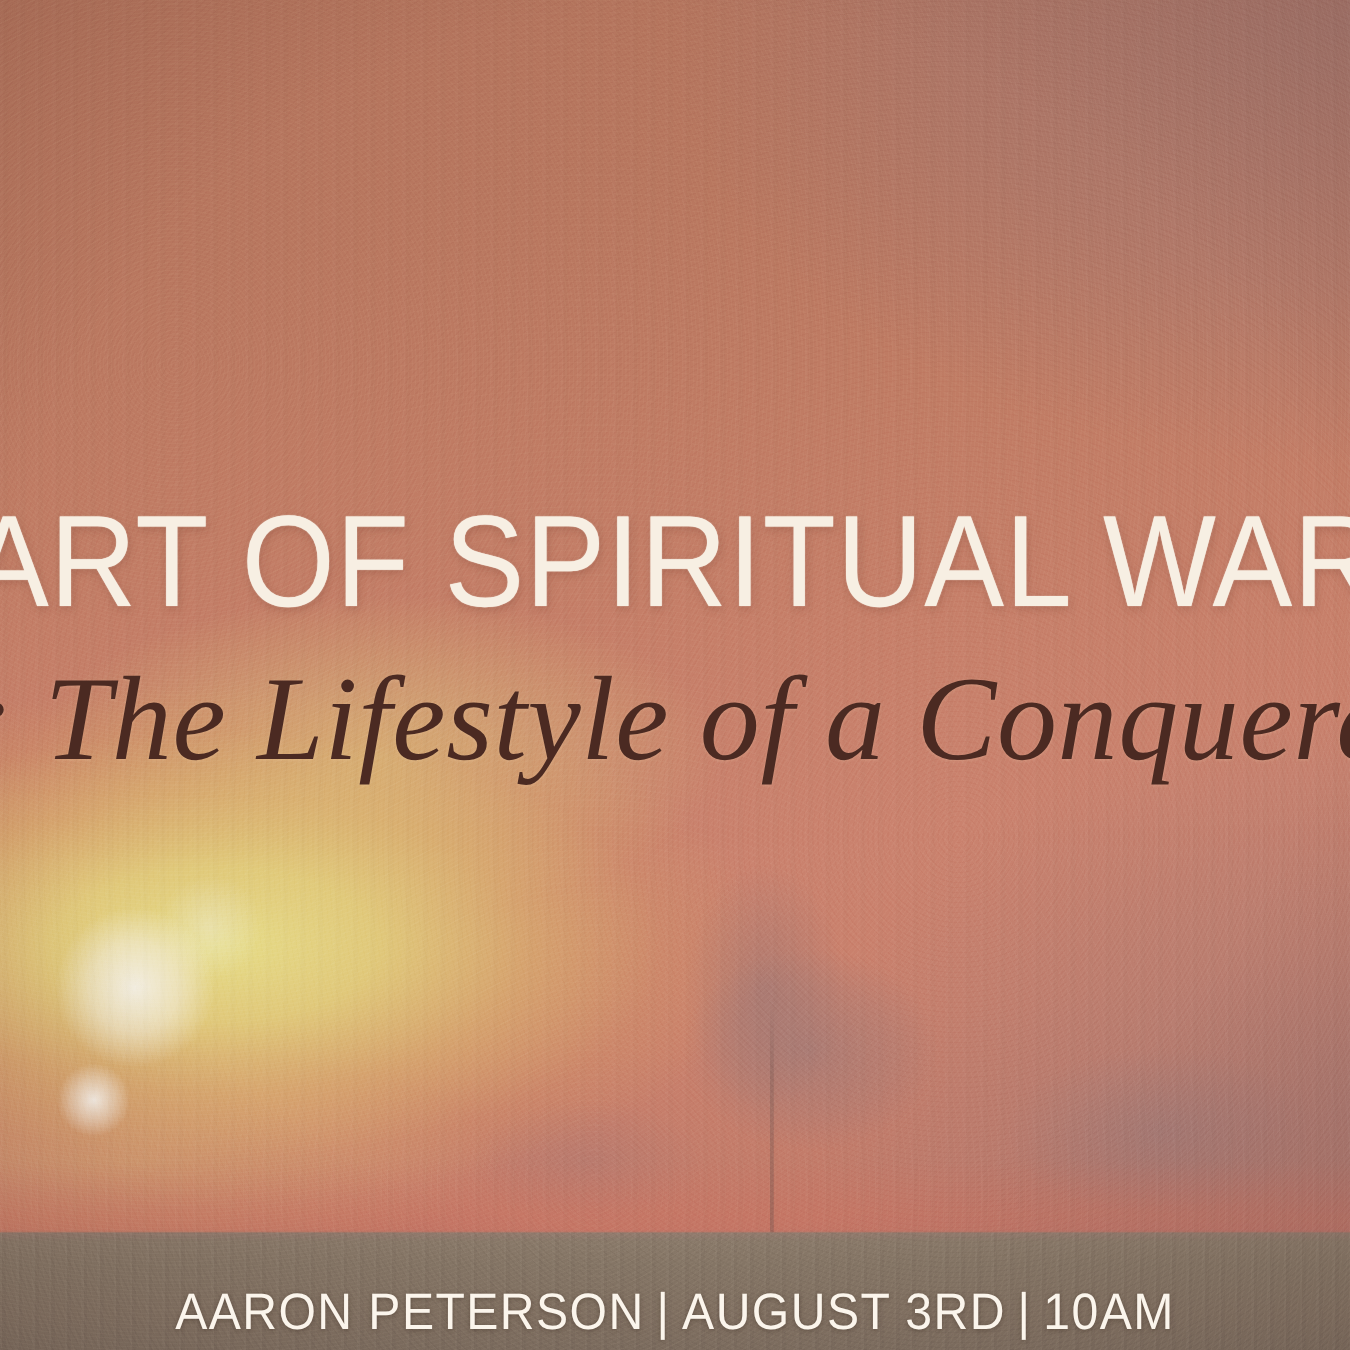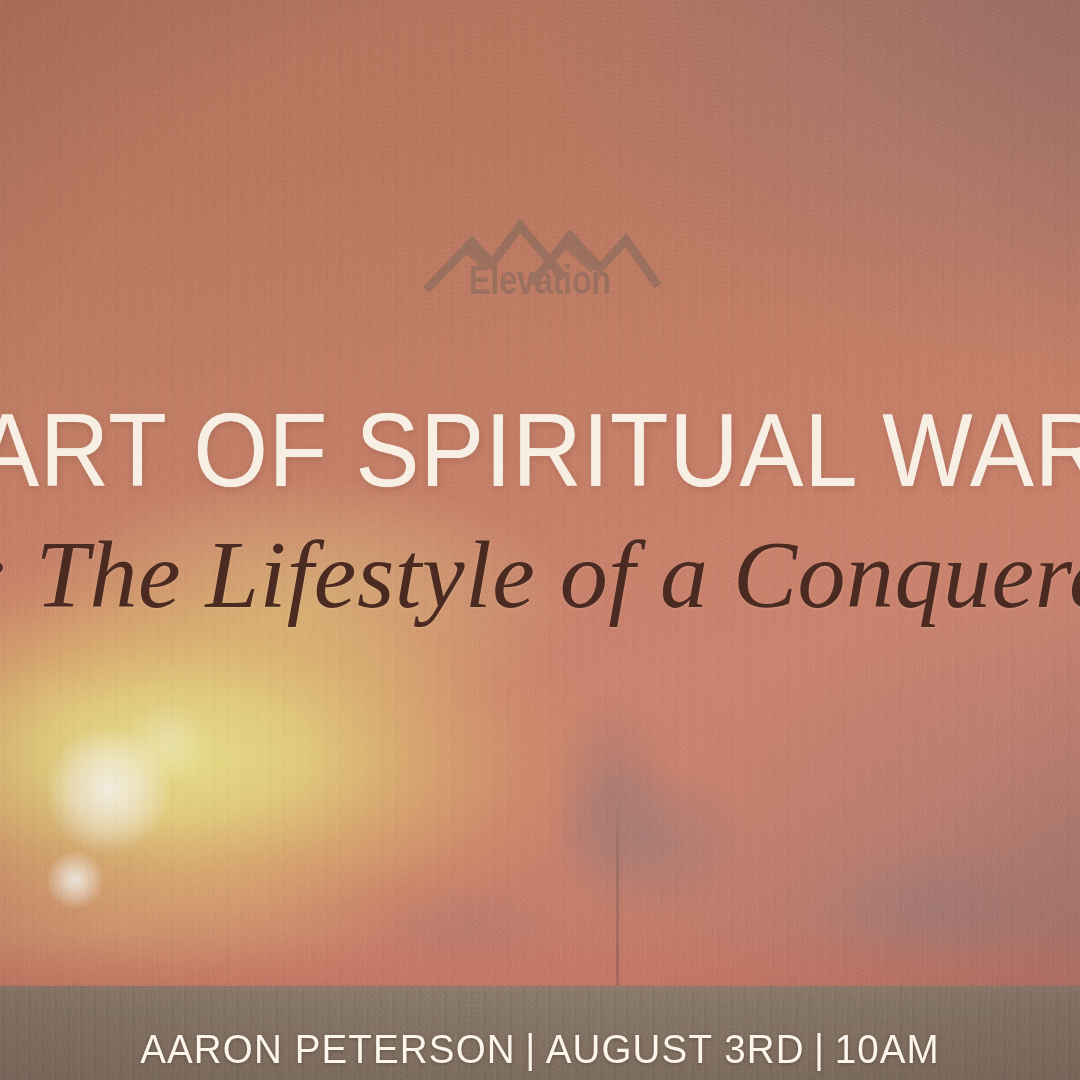--- a/index.html
+++ b/index.html
@@ -239,33 +239,20 @@
   <div class="layer bg-streak-v"></div>
   <div class="post"></div>
 
   <div class="ground"></div>
   <div class="ground-top-edge"></div>
   <div class="ground-texture"></div>
 
   <div class="layer bg-grain"></div>
   <div class="layer bg-vignette"></div>
 
-  <div class="logo">
-    <svg class="logo-mark" viewBox="0 0 252 92" aria-hidden="true">
-      <g fill="none" stroke="#6f625a" stroke-width="9" stroke-linejoin="miter" stroke-linecap="butt">
-        <path d="M12 84 L58 36 L78 58 L106 20 L150 72"></path>
-        <path d="M118 78 L156 30 L186 62 L212 34 L244 80"></path>
-      </g>
-      <g fill="#6f625a" opacity="0.9">
-        <path d="M58 36 L78 58 L68 62 L50 46 Z"></path>
-        <path d="M156 30 L186 62 L176 66 L148 40 Z"></path>
-      </g>
-    </svg>
-    <div class="logo-word">Elevation</div>
-  </div>
 
   <div class="title">ART OF SPIRITUAL WAR</div>
 
   <div class="subtitle">2: The Lifestyle of a Conquerer</div>
 
   <div class="footer">
     <span>AARON PETERSON</span><span class="sep">|</span><span>AUGUST 3RD</span><span class="sep">|</span><span>10AM</span>
   </div>
 
 </div>

